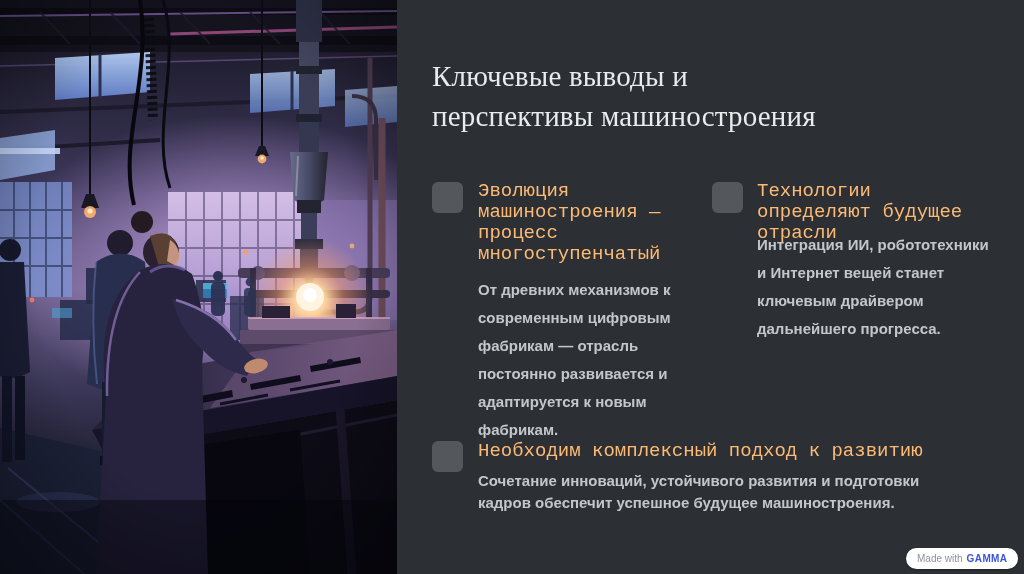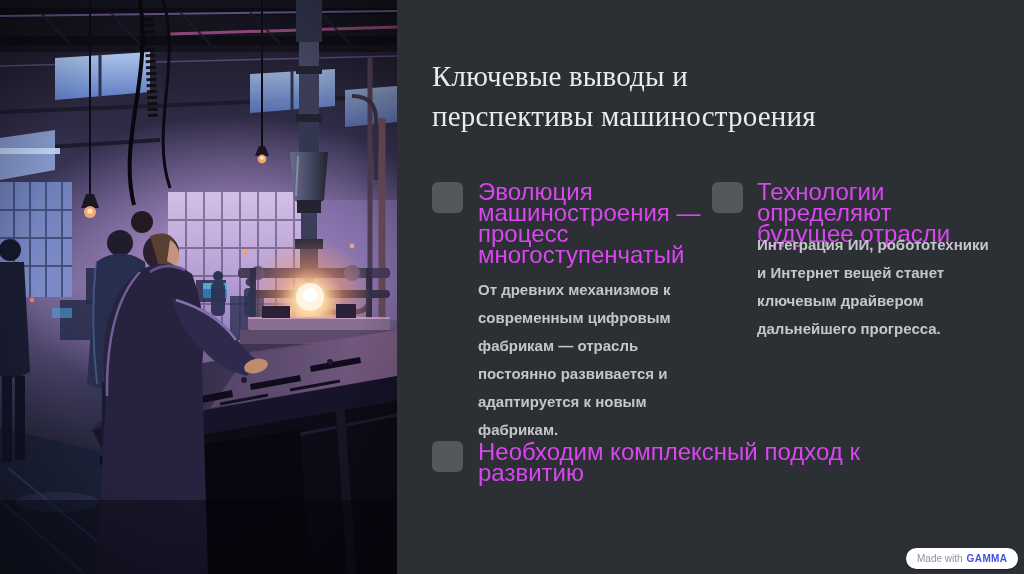--- a/index.html
+++ b/index.html
@@ -11,22 +11,22 @@
   .photo svg{display:block;}
 
   
   .title{position:absolute;left:432px;top:56px;width:520px;
          font-family:"Liberation Serif","DejaVu Serif",serif;
          font-size:29px;line-height:40px;color:#e9ebec;font-weight:400;letter-spacing:.2px;}
   .bullet{position:absolute;width:31px;height:31px;border-radius:6px;background:#54585d;}
   .b1{left:432px;top:182px;}
   .b2{left:712px;top:182px;}
   .b3{left:432px;top:441px;}
-  .heading{position:absolute;font-family:Liberation Sans, sans-serif;
-           font-size:24px;line-height:21px;color:#d946ef;font-weight:400;}
+  .heading{position:absolute;font-family:Liberation Mono, monospace;
+           font-size:19px;line-height:21px;color:#fdba74;font-weight:400;}
   .h1{left:478px;top:181px;width:226px;}
   .h2{left:757px;top:181px;width:232px;}
   .h3{left:478px;top:441px;width:480px;}
   .body-text{position:absolute;font-size:15px;color:#c3c7cc;font-weight:700;}
   .p1{left:478px;top:276px;width:228px;line-height:28px;}
   .p2{left:757px;top:231px;width:236px;line-height:28px;}
   .p3{left:478px;top:470px;width:486px;line-height:21.5px;}
 
   
   .badge{position:absolute;left:906px;top:548px;height:21px;padding:0 11px;
@@ -292,19 +292,20 @@
   <div class="bullet b1"></div>
   <div class="heading h1">Эволюция машиностроения — процесс многоступенчатый</div>
   <div class="body-text p1">От древних механизмов к современным цифровым фабрикам — отрасль постоянно развивается и адаптируется к новым фабрикам.</div>
 
   <div class="bullet b2"></div>
   <div class="heading h2">Технологии определяют будущее отрасли</div>
   <div class="body-text p2">Интеграция ИИ, робототехники и Интернет вещей станет ключевым драйвером дальнейшего прогресса.</div>
 
   <div class="bullet b3"></div>
   <div class="heading h3">Необходим комплексный подход к развитию</div>
+  <div class="body-text p3">Сочетание инноваций, устойчивого развития и подготовки кадров обеспечит успешное будущее машиностроения.</div>
 
   <div class="badge">
     <span class="prefix">Made with</span>
     <span class="brand">GAMMA</span>
   </div>
 
 </div>
 
 </body></html>

